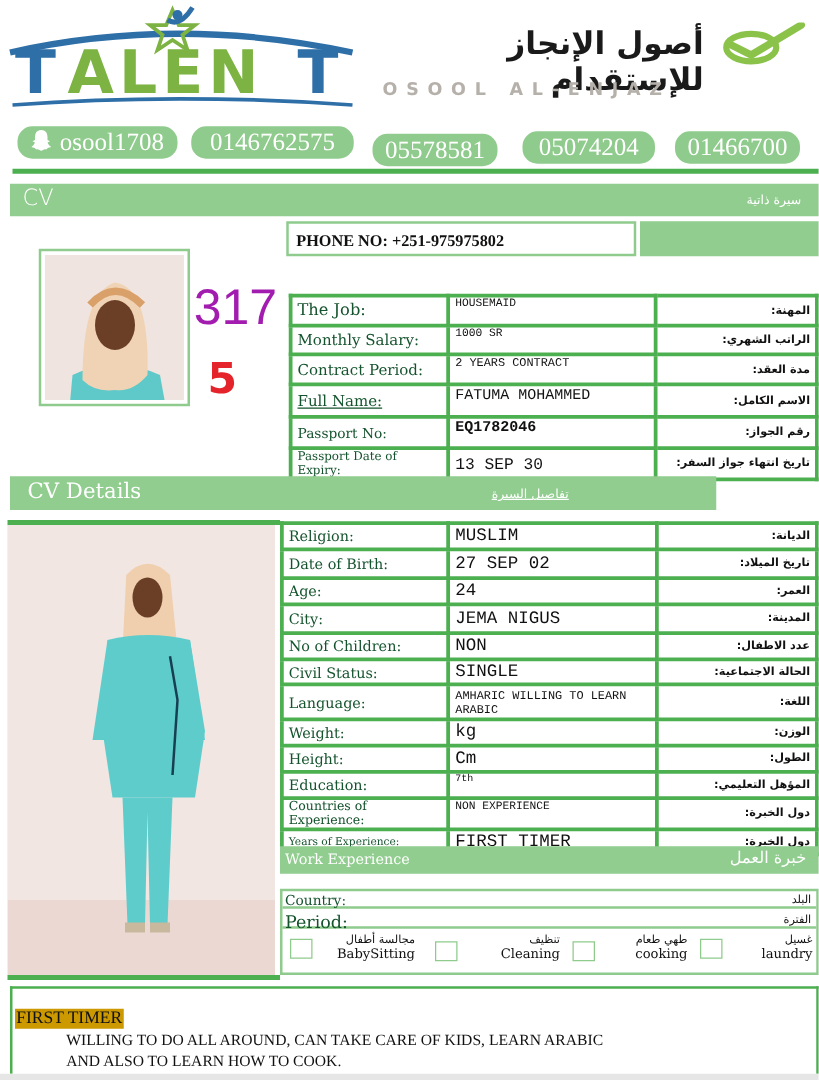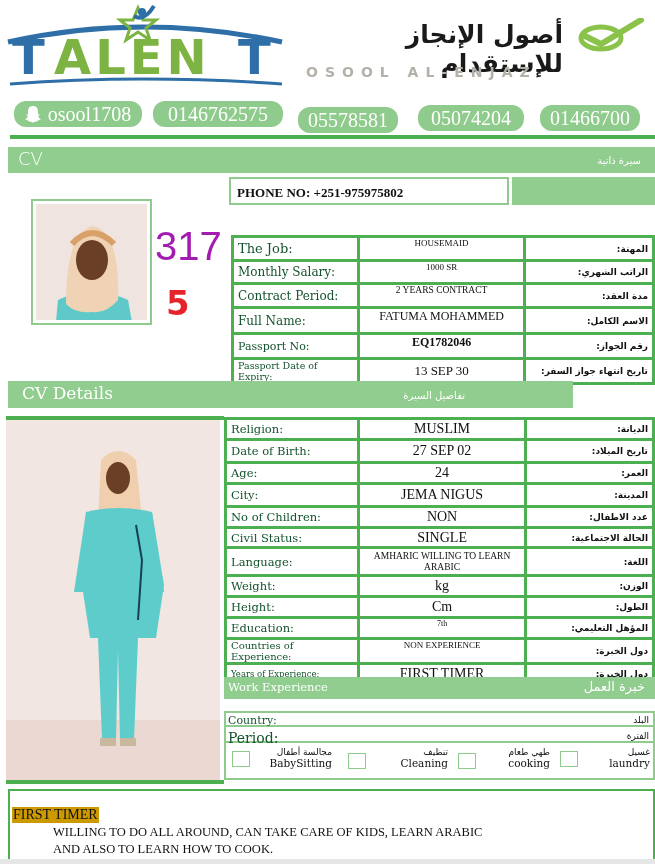--- a/index.html
+++ b/index.html
@@ -27,21 +27,21 @@
   .phone-green { left: 512px; top: 177px; width: 143px; height: 28px; background: #90cd8e; }
 
   
   .photo-frame { border: 2px solid #8fcb8c; padding: 3px; }
   .photo-bg { width: 100%; height: 100%; background: #efe3df; position: relative; overflow: hidden; }
 
   
   table.grid { border-collapse: collapse; position: absolute; }
   table.grid td { border: 3px solid #4caf50; padding: 0 4px; vertical-align: middle; }
   .lbl { font-family: "DejaVu Serif", serif; font-size: 11.5px; color: #14532d; }
-  .val { font-family: Liberation Serif, serif; font-size: 14px; color: #111; text-align: center; }
+  .val { font-family: Liberation Mono, monospace; font-size: 14px; color: #111; }
   .val.small { font-size: 10px; vertical-align: top; }
   .ar-lbl { font-family: "DejaVu Sans", sans-serif; font-size: 9px; text-align: right; direction: rtl; font-weight: bold; }
 
   .num-317 { left: 155px; top: 224px; font-family: Liberation Sans, sans-serif; font-size: 40px; color: #a21caf; }
   .num-5 { left: 166px; top: 283px; font-family: "DejaVu Sans", sans-serif; font-size: 34px; color: #e5232a; font-weight: bold; }
 
   .chk { width: 18px; height: 16px; border: 1px solid #8fcb8c; display: inline-block; }
   .skill { position: absolute; font-size: 11px; text-align: right; }
   .skill .ar-s { font-family: "DejaVu Sans", sans-serif; font-size: 9px; display: block; direction: rtl; }
   .skill .en-s { font-family: "DejaVu Serif", serif; font-size: 10.5px; display: block; }
@@ -126,40 +126,40 @@
     <td class="lbl" style="font-size:12px;">Monthly Salary:</td>
     <td class="val small" style="font-size:9px;">1000 SR</td>
     <td class="ar-lbl">الراتب الشهري:</td>
   </tr>
   <tr style="height:24px;">
     <td class="lbl" style="font-size:12px;">Contract Period:</td>
     <td class="val small" style="font-size:9.5px;">2 YEARS CONTRACT</td>
     <td class="ar-lbl">مدة العقد:</td>
   </tr>
   <tr style="height:26px;">
-    <td class="lbl" style="font-size:12px;">Full Name:</td>
+    <td class="lbl" style="font-size:12px;text-decoration:underline;">Full Name:</td>
     <td class="val small" style="font-size:12px;">FATUMA MOHAMMED</td>
     <td class="ar-lbl">الاسم الكامل:</td>
   </tr>
   <tr style="height:25px;">
     <td class="lbl" style="font-size:11px;">Passport No:</td>
     <td class="val small" style="font-size:12px;font-weight:bold;">EQ1782046</td>
     <td class="ar-lbl">رقم الجواز:</td>
   </tr>
   <tr style="height:22px;">
     <td class="lbl" style="font-size:9.5px;">Passport Date of Expiry:</td>
     <td class="val" style="font-size:13px;">13 SEP 30</td>
     <td class="ar-lbl">تاريخ انتهاء جواز السفر:</td>
   </tr>
 </tbody>
   </table>
 
 <div class="abs bar" style="left:8px;top:381px;width:565px;height:27px;">
   <span class="en" style="left:14px;top:2px;font-family:'DejaVu Serif',serif;font-size:17px;">CV Details</span>
-  <span class="ar" style="right:108px;top:9px;font-size:10px;letter-spacing:1px;">تفاصيل السيرة</span>
+  <span class="ar" style="right:118px;top:9px;font-size:10px;letter-spacing:1px;text-decoration:underline;">تفاصيل السيرة</span>
 </div>
 
 <div class="abs" style="left:6px;top:416px;width:218px;height:4px;background:#4caf50;"></div>
 <div class="abs" style="left:6px;top:420px;width:214px;height:360px;background:#efe3de;overflow:hidden;">
   <svg width="214" height="360" viewBox="0 0 214 360">
     <rect width="214" height="300" fill="#f1e6e2"></rect>
     <rect y="300" width="214" height="60" fill="#ecd8d2"></rect>
     <path d="M95 40 Q112 22 130 40 L136 100 Q112 112 92 100 Z" fill="#f0cfae"></path>
     <ellipse cx="112" cy="58" rx="12" ry="16" fill="#6b3f26"></ellipse>
     <path d="M80 92 Q112 84 146 92 L158 165 L150 218 L84 218 L76 165 Z" fill="#5fcccc"></path>

